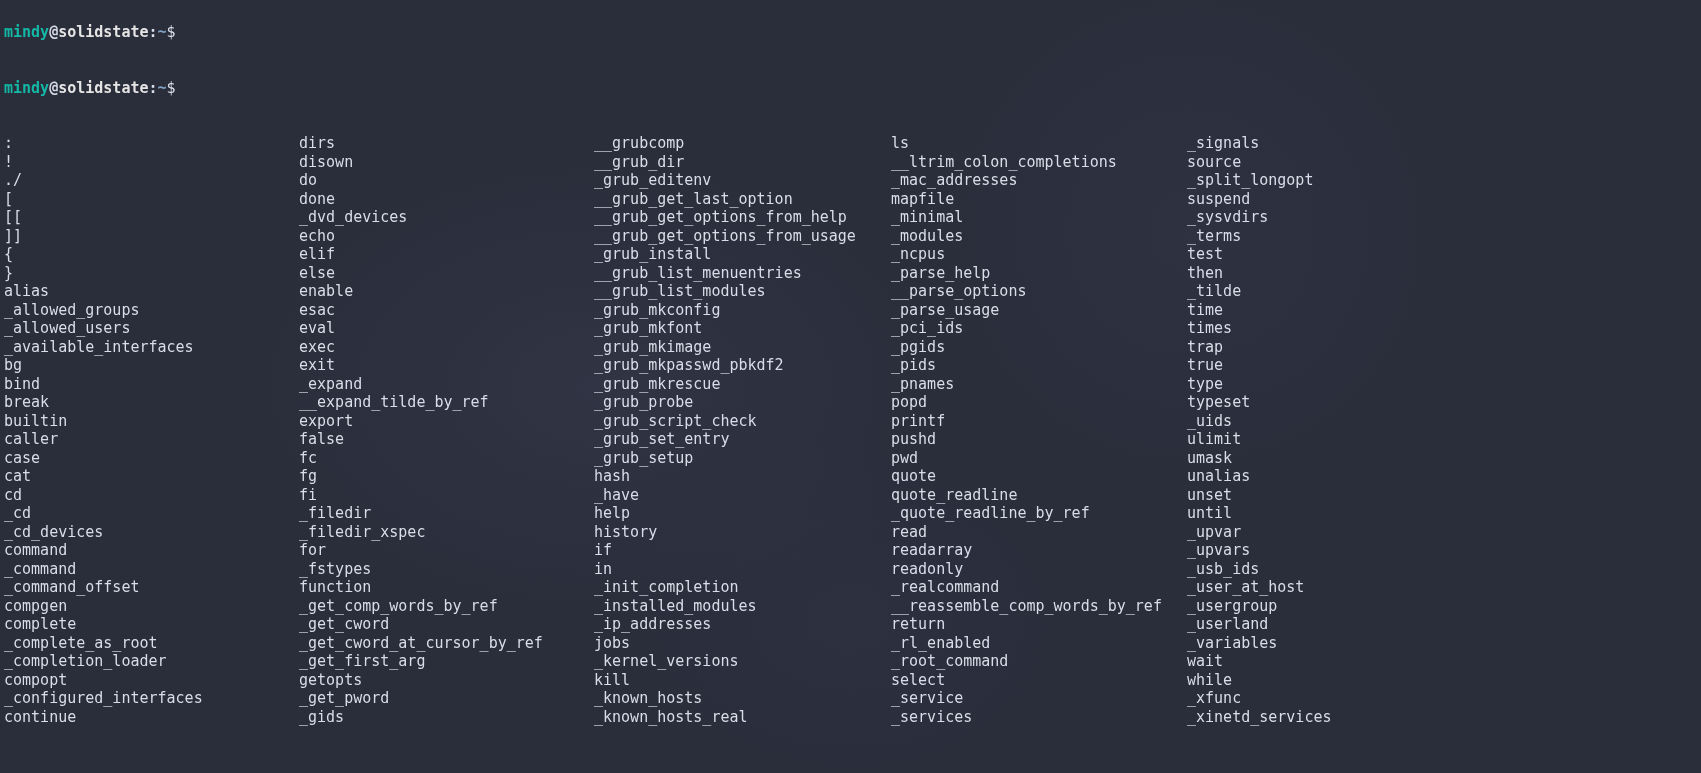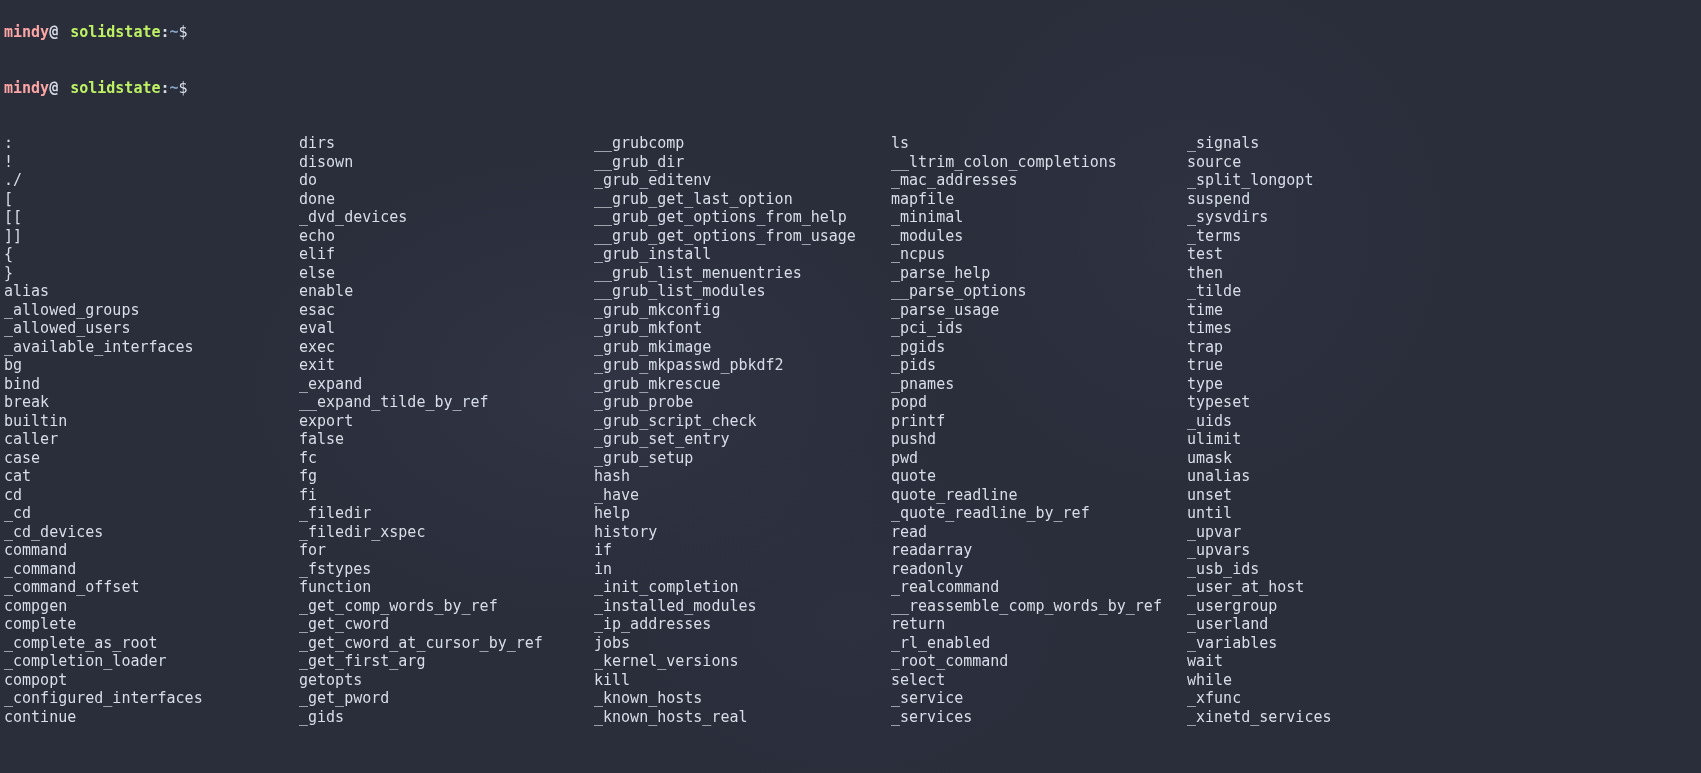--- a/index.html
+++ b/index.html
@@ -17,23 +17,23 @@
     font-family: "DejaVu Sans Mono", "Liberation Mono", Menlo, Consolas, monospace;
     font-size: 15px;
     line-height: 18.5px;
     color: #d8dee9;
     padding: 0;
   }
   .term {
     padding: 0 4px;
     white-space: pre;
   }
-  .prompt-user { color: #fca5a5; font-weight: bold; }
+  .prompt-user { color: #14b8a6; font-weight: bold; }
   .prompt-at   { color: #d8dee9; font-weight: bold; }
-  .prompt-host { color: #bef264; font-weight: bold; padding-left: 12px; }
+  .prompt-host { color: #e5e5e5; font-weight: bold; }
   .prompt-col  { color: #d8dee9; font-weight: bold; }
   .prompt-path { color: #81a1c1; font-weight: bold; }
   .prompt-sym  { color: #d8dee9; }
   .line { height: 18.5px; }
   .cols { display: flex; }
   .col {
     display: flex;
     flex-direction: column;
   }
   .c0 { width: 295px; }

